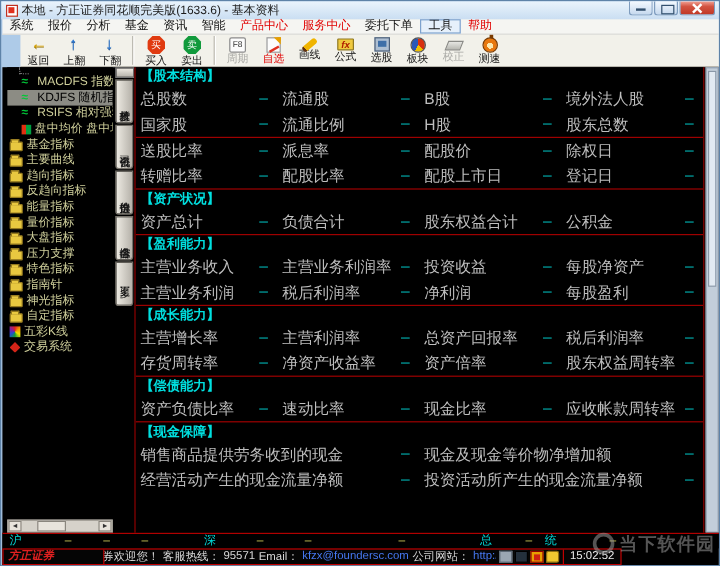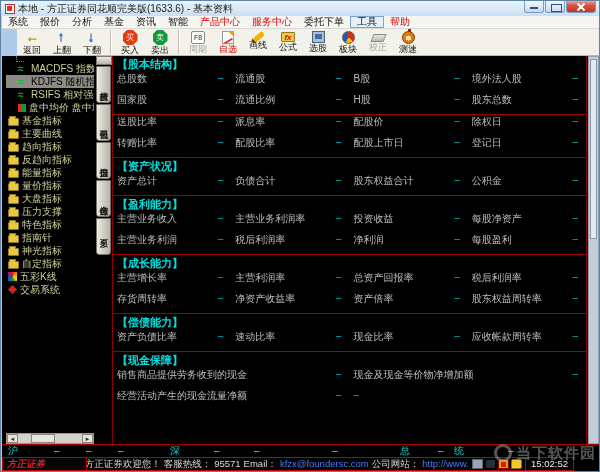--- a/index.html
+++ b/index.html
@@ -93,36 +93,36 @@
   .vtabs{position:absolute;left:94px;top:0;width:16px;height:388px;background:#000;}
   .vtab-cap{height:9px;background:linear-gradient(#EDEAE2,#B6B2AA);border:1px solid #777;margin-bottom:1px;}
   .vtab{writing-mode:vertical-rl;text-orientation:upright;width:15px;height:37px;margin-bottom:1px;
     background:linear-gradient(90deg,#EDEAE2,#B6B2AA);border:1px solid #76726A;border-radius:0 0 3px 3px;
     color:#111;font-size:9px;line-height:13px;text-align:center;letter-spacing:0;cursor:default;overflow:hidden;}
   
   .content{position:absolute;left:110px;top:0;width:475px;height:388px;background:#000;
     border-left:1px solid #8F0000;border-right:1px solid #8F0000;overflow:hidden;}
   .sec-h{height:16px;line-height:16px;color:#00E0E0;font-weight:bold;font-size:11px;padding-left:4px;}
   .section + .section{border-top:1px solid #9E0000;}
-  .crow{height:21px;display:flex;align-items:flex-start;font-size:10px;}
+  .crow{height:21px;display:flex;align-items:center;font-size:13px;}
   .cell{width:25%;display:flex;justify-content:space-between;padding:0 8px 0 4px;}
   .cols2 .cell{width:50%;}
   .cell .lbl{color:#BEBEBE;white-space:nowrap;}
   .cell .val{color:#00B8B8;}
   
   .vscroll{position:absolute;left:586px;top:0;width:11px;height:388px;background:#C2CEDA;border:1px solid #93A2B2;}
   .vthumb{position:absolute;left:1px;top:2px;width:7px;height:180px;background:#E2EAF2;border:1px solid #8A98A8;}
   
   .indexbar{position:absolute;left:0;top:388px;width:598px;height:13px;background:#000;
     border-top:1px solid #B00000;font-size:10px;line-height:12px;}
   .ib{position:absolute;top:0;}
   .ib.label{color:#00D8D8;}
   .ib.val{color:#C8C455;}
   
-  .statusbar{position:absolute;left:0;top:401px;width:572px;height:14px;background:#050505;
+  .statusbar{position:absolute;left:0;top:401px;width:516px;height:14px;background:#050505;
     border:1px solid #C00000;display:flex;align-items:center;font-size:9.5px;color:#D8D8D8;}
   .logo{width:84px;flex:none;color:#E02020;font-weight:bold;font-style:italic;padding-left:4px;
     border-right:1px solid #C00000;height:12px;line-height:12px;white-space:nowrap;overflow:hidden;}
   .sbcenter{flex:1;display:flex;justify-content:center;gap:3px;white-space:nowrap;overflow:hidden;}
   .lnk{color:#4678F0;text-decoration:none;}
   .tray{display:flex;gap:2px;align-items:center;flex:none;margin:0 3px;}
   .tray span{width:11px;height:10px;display:inline-block;}
   .tri-shot{background:#9AA6B2;border:1px solid #5A6672;}
   .tri-mail{background:#24303C;border:1px solid #000;}
   .tri-svc{background:#E8A000;border:1px solid #900000;position:relative;}
@@ -521,20 +521,21 @@
               <span class="lbl">现金及现金等价物净增加额</span>
               <span class="val">–</span>
             </div>
           </div>
           <div class="crow">
             <div class="cell">
               <span class="lbl">经营活动产生的现金流量净额</span>
               <span class="val">–</span>
             </div>
             <div class="cell">
+              <span class="lbl">投资活动所产生的现金流量净额</span>
               <span class="val">–</span>
             </div>
           </div>
         </div>
       </div>
 
     <div class="vscroll">
       <div class="vthumb"></div>
     </div>
 

